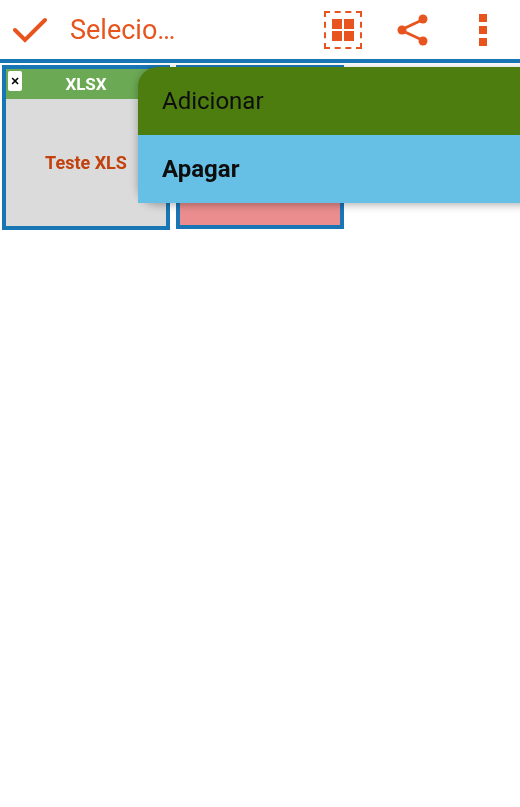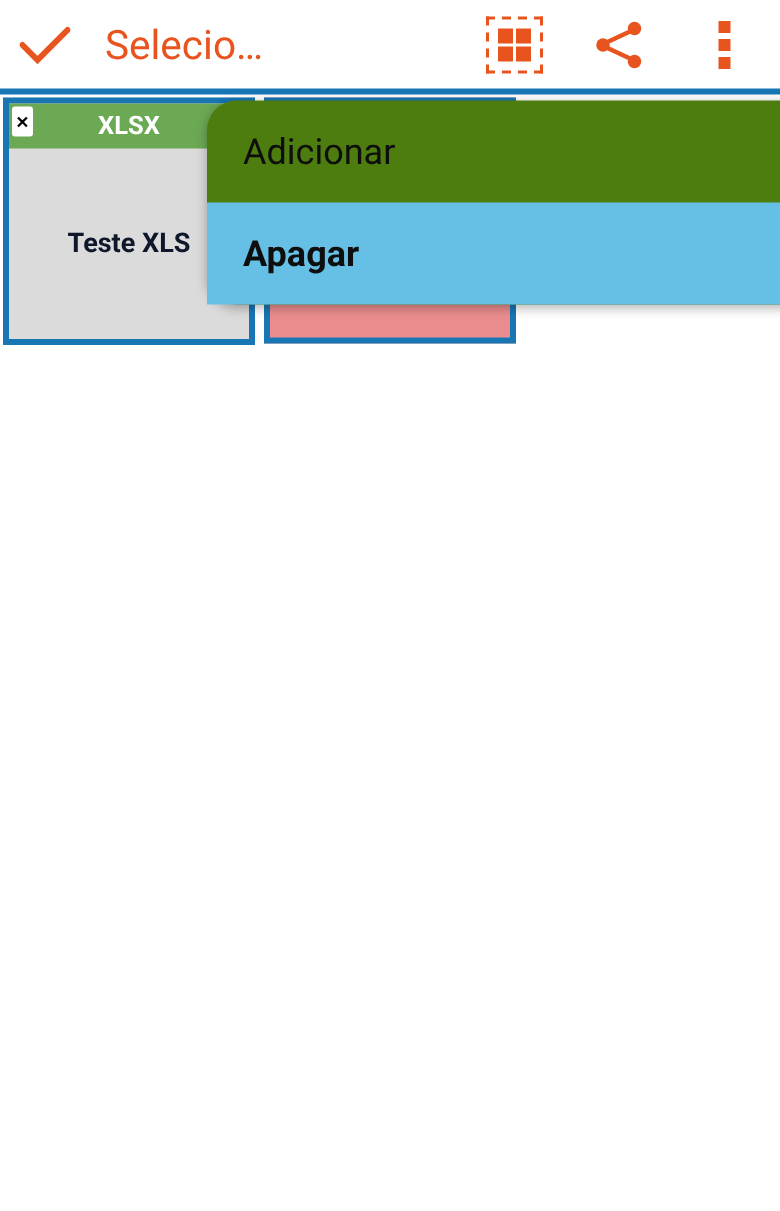--- a/index.html
+++ b/index.html
@@ -110,21 +110,21 @@
       flex: 1;
       display: flex;
       align-items: center;
       justify-content: center;
       text-align: center;
       padding: 8px;
       font-size: 18px;
       font-weight: bold;
     }
     .file-body-xlsx {
-      color: #0f172a;
+      color: #c2410c;
     }
     .file-body-pdf {
       color: #5c2627;
     }
     .context-menu {
       position: absolute;
       left: 138px;
       top: 67px;
       width: 430px;
       background: #4d7c0f;

